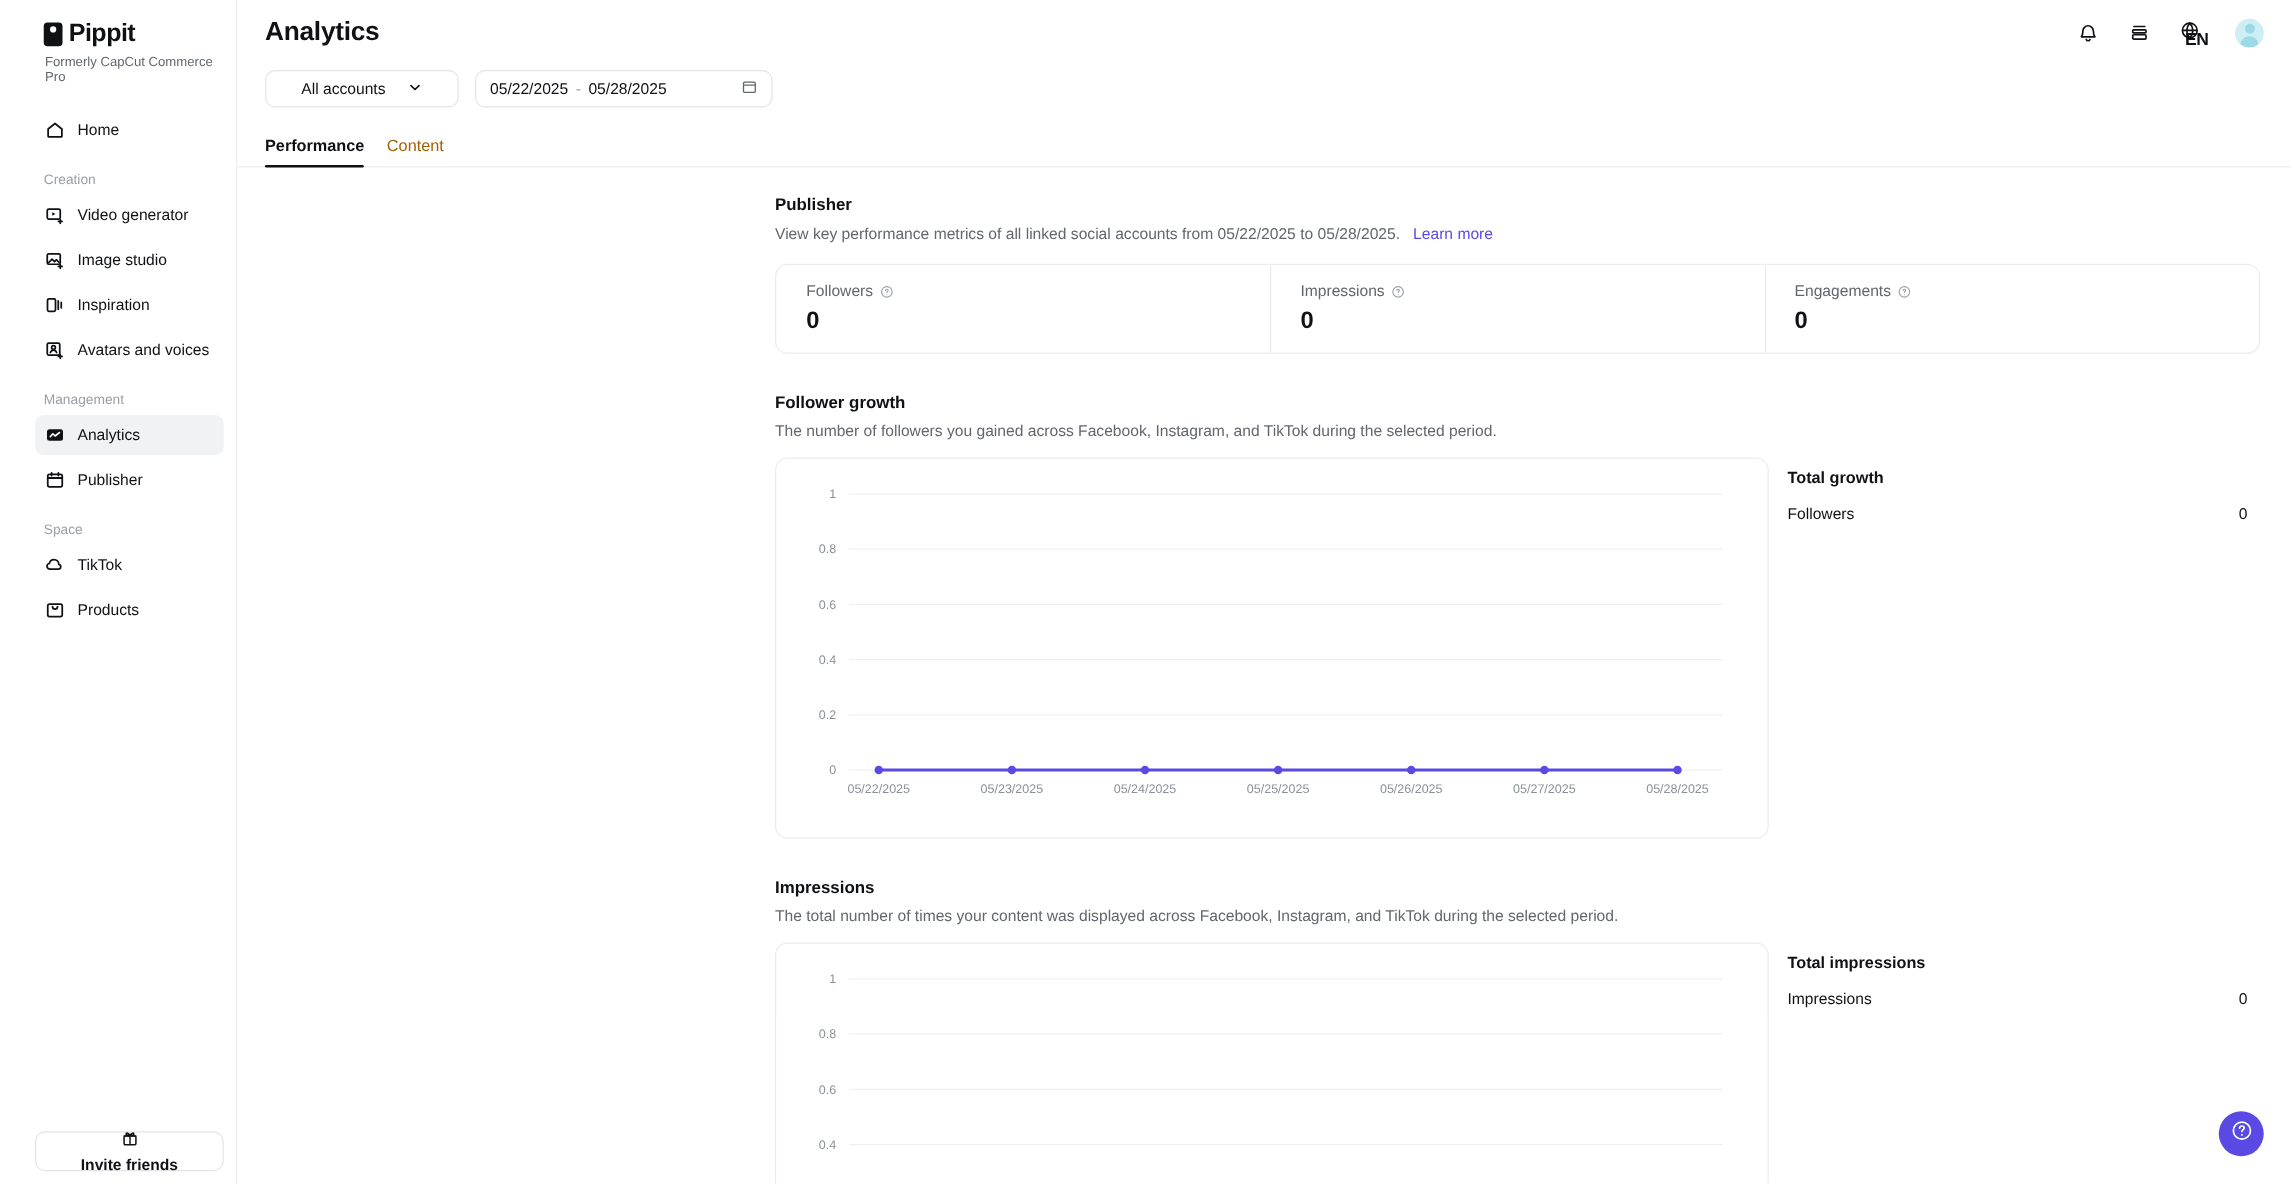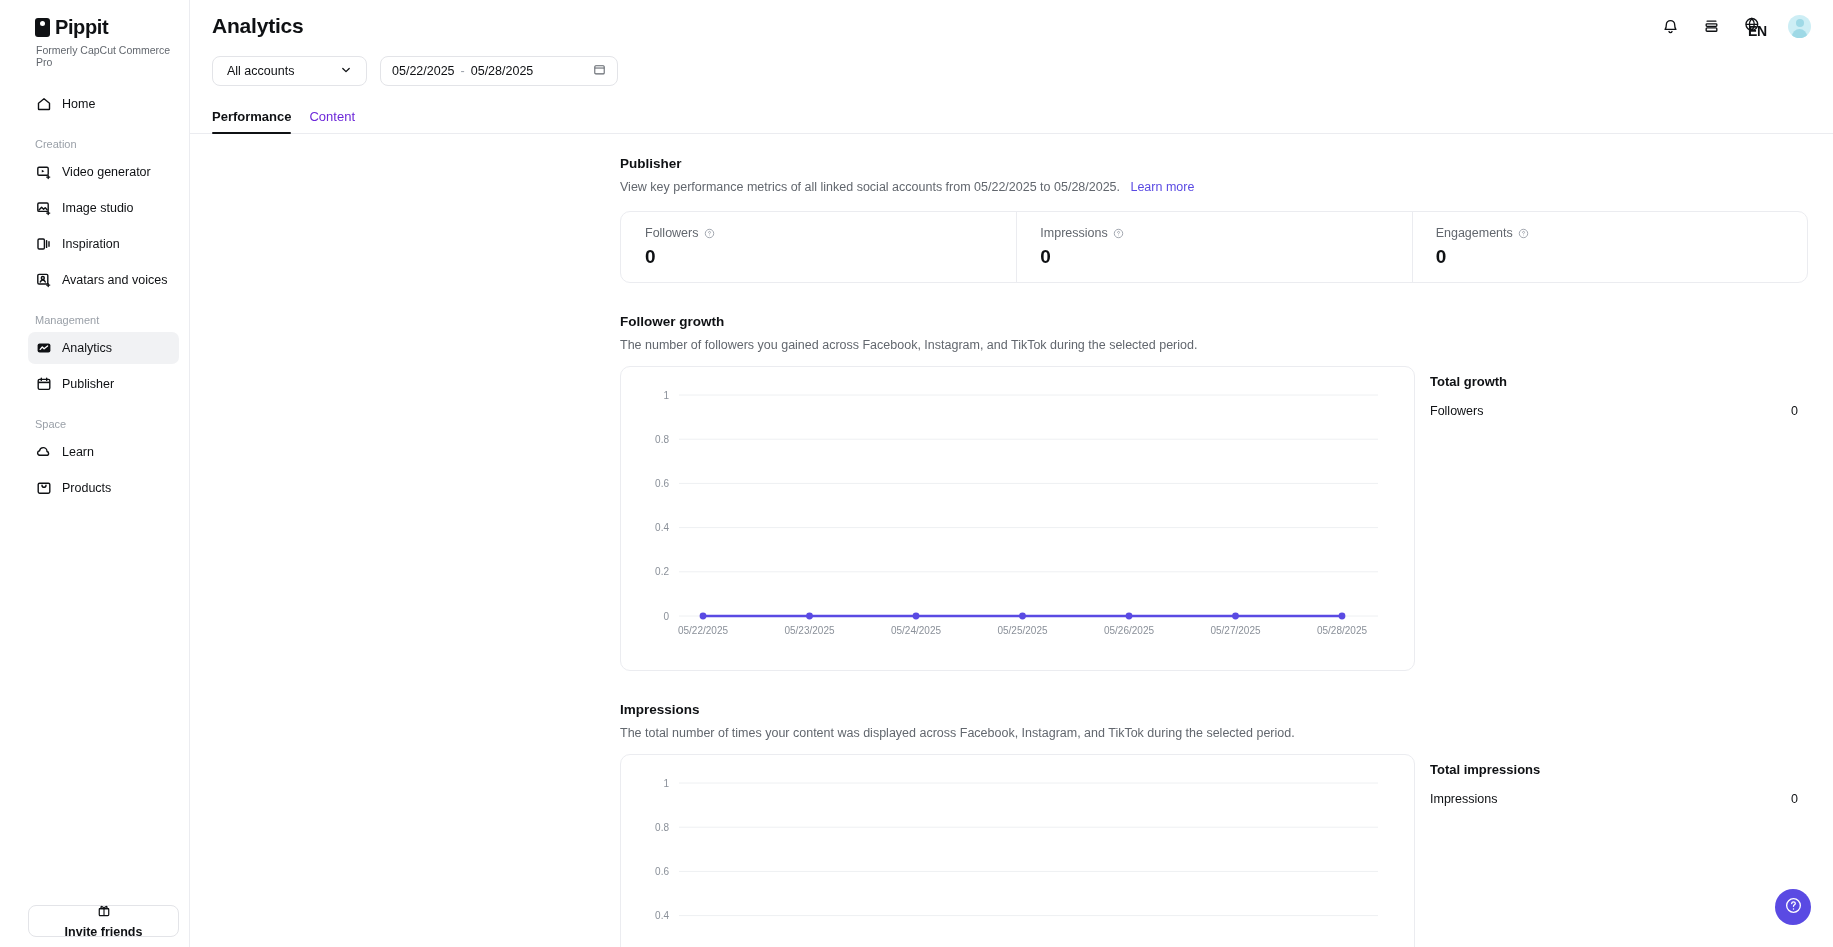--- a/index.html
+++ b/index.html
@@ -92,38 +92,38 @@
   }
   .avatar::after {
     content: ""; position: absolute; width: 15px; height: 9px; border-radius: 8px 8px 0 0;
     background: #9ed9e6; bottom: 0; left: 4px;
   }
 
   .filters { display: flex; align-items: center; gap: 13px; padding: 4px 22px 0 22px; }
   .select {
     width: 155px; height: 30px; border: 1px solid #e3e4e8; border-radius: 8px;
     display: flex; align-items: center; justify-content: space-between;
-    padding: 0 14px; font-size: 12.5px; color: #0f1114; cursor: pointer; background: #fff;
+    padding: 0 28px; font-size: 12.5px; color: #0f1114; cursor: pointer; background: #fff;
   }
   .daterange {
     width: 238px; height: 30px; border: 1px solid #e3e4e8; border-radius: 8px;
     display: flex; align-items: center; padding: 0 11px; gap: 6px;
     font-size: 12.5px; color: #0f1114; cursor: pointer; background: #fff;
   }
   .dr-date { color: #0f1114; }
   .dr-dash { color: #9aa0a8; }
   .dr-spacer { flex: 1; }
 
   .tabs {
     display: flex; align-items: flex-end; gap: 18px; height: 38px;
     padding: 0 22px; margin-top: 10px;
     border-bottom: 1px solid #ebecf0; position: relative;
   }
   .tab {
-    font-size: 13px; color: #6d28d9; cursor: pointer; padding-bottom: 9px;
+    font-size: 13px; color: #a16207; cursor: pointer; padding-bottom: 9px;
     position: relative;
   }
   .tab.active { color: #0f1114; font-weight: 700; }
   .tab.active::after {
     content: ""; position: absolute; left: 0; right: 0; bottom: -1px;
     height: 2px; background: #0f1114; border-radius: 2px;
   }
 
   .scroll-area { height: 857px; overflow: hidden; position: relative; }
   .content { padding: 22px 0 0 430px; }
@@ -257,21 +257,21 @@
         <span>Publisher</span>
       </div>
 
       <div class="nav-group-label">Space</div>
       <div class="nav-item">
         <span class="nav-ico">
           <svg width="16" height="16" viewBox="0 0 16 16" fill="none" stroke="#0f1114" stroke-width="1.4" stroke-linejoin="round">
             <path d="M4.2 11.3c-1.5 0-2.6-1-2.6-2.3 0-1.1.8-2 1.9-2.2C3.8 4.9 5.3 3.6 7.2 3.6c2.1 0 3.8 1.6 3.8 3.6 0 .1 0 .2 0 .3 1 .2 1.6 1 1.6 1.9 0 1.1-.9 1.9-2.1 1.9H4.2Z"></path>
           </svg>
         </span>
-        <span>Learn</span>
+        <span>TikTok</span>
       </div>
       <div class="nav-item">
         <span class="nav-ico">
           <svg width="16" height="16" viewBox="0 0 16 16" fill="none" stroke="#0f1114" stroke-width="1.4">
             <rect x="2.2" y="3.2" width="11.6" height="10" rx="1.4"></rect>
             <path d="M6 5.2c0 1.3.9 2.1 2 2.1s2-.8 2-2.1" stroke-linecap="round"></path>
           </svg>
         </span>
         <span>Products</span>
       </div>

